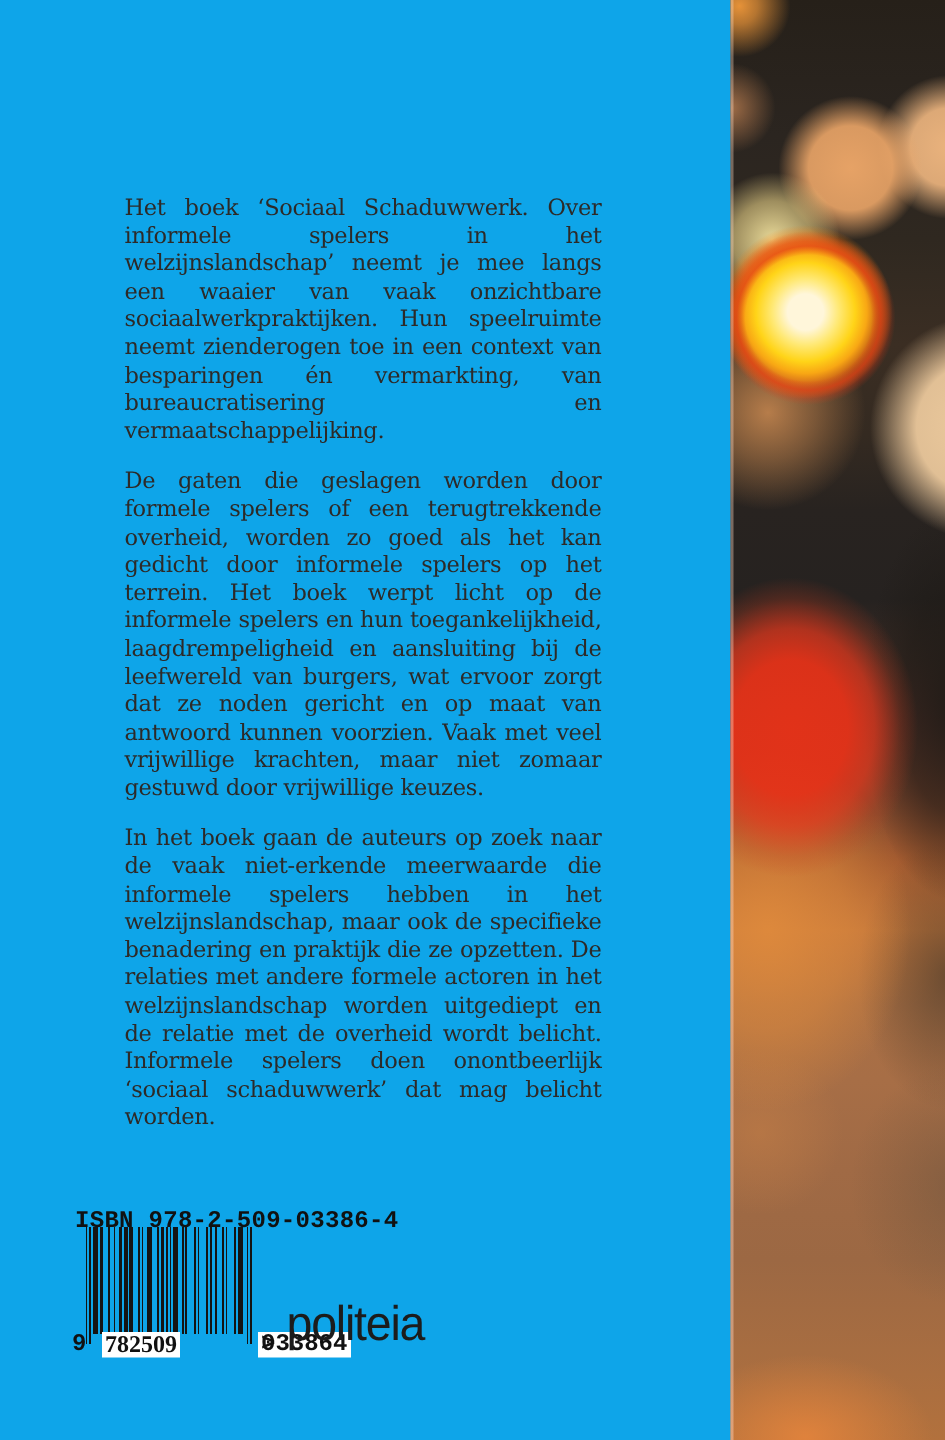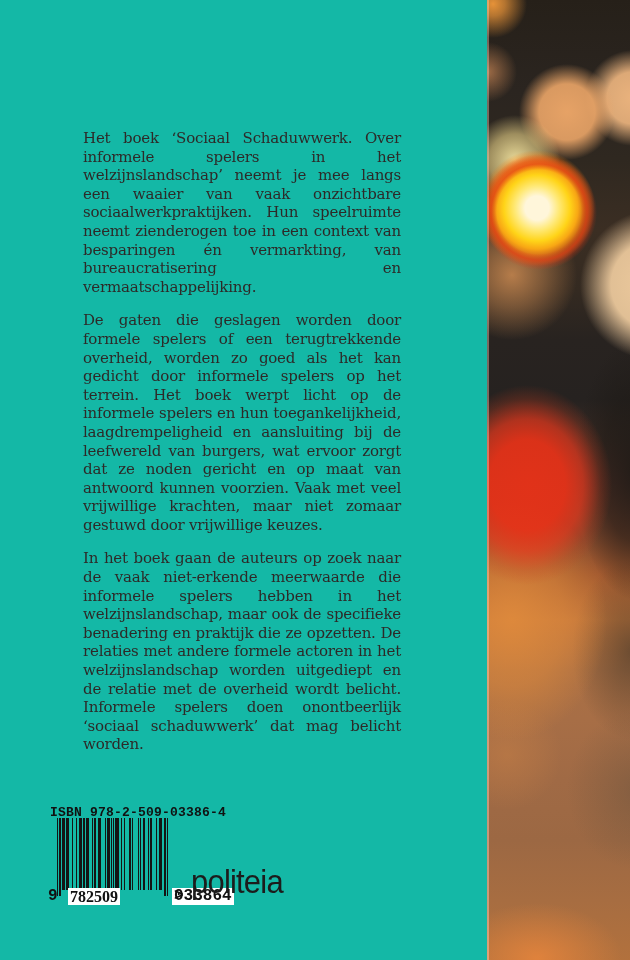--- a/index.html
+++ b/index.html
@@ -1,35 +1,35 @@
 <!DOCTYPE html>
 <html><head>
 <meta charset="utf-8">
 <style>
   html,body { margin:0; padding:0; background:#888; }
   .cover {
     position:relative; width:630px; height:960px;
-    background:#14b8a6; overflow:hidden;
+    background:#0ea5e9; overflow:hidden;
     font-family:"DejaVu Serif", serif;
   }
 
   
   .blurb {
     position:absolute; left:83px; top:129px; width:318px;
     font-size:15px; line-height:18.6px; letter-spacing:-0.2px;
     text-align:justify; color:#2d2a28;
   }
   .blurb p { margin:0 0 15px 0; }
 
   
   .barcode { position:absolute; left:48px; top:800px; width:150px; height:112px; }
   .bc-label {
     position:absolute; left:2px; top:5px;
     font-family:"Liberation Mono", monospace; font-weight:bold;
-    font-size:13px; letter-spacing:0.2px; color:#111; white-space:nowrap;
+    font-size:16px; letter-spacing:0.2px; color:#111; white-space:nowrap;
   }
   .bc-bars { position:absolute; left:9px; top:18px; width:111px; height:78px; }
   .bc-bars svg { display:block; }
   .bc-digits {
     position:absolute; top:88px; left:0; width:150px; height:17px;
     font-family:"Liberation Mono", monospace; font-weight:bold;
     font-size:16px; line-height:17px; color:#111;
   }
   .bc-digits span { position:absolute; top:0; white-space:nowrap; }
   .bc-lead  { left:0; }

